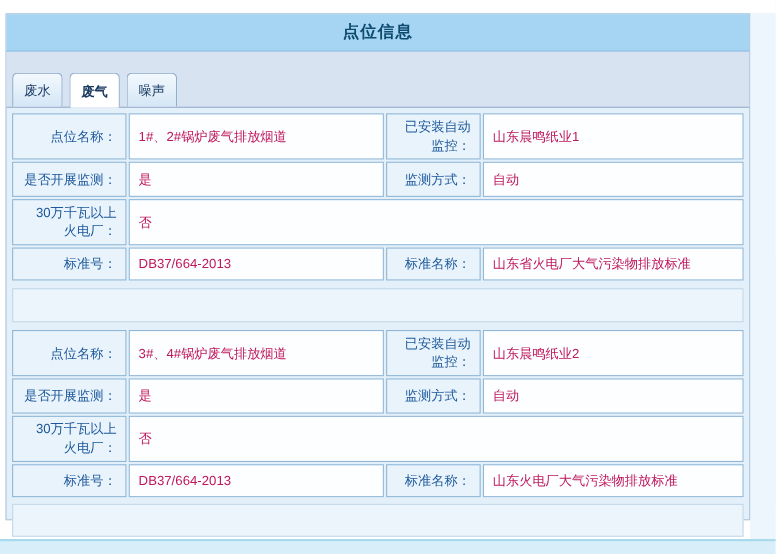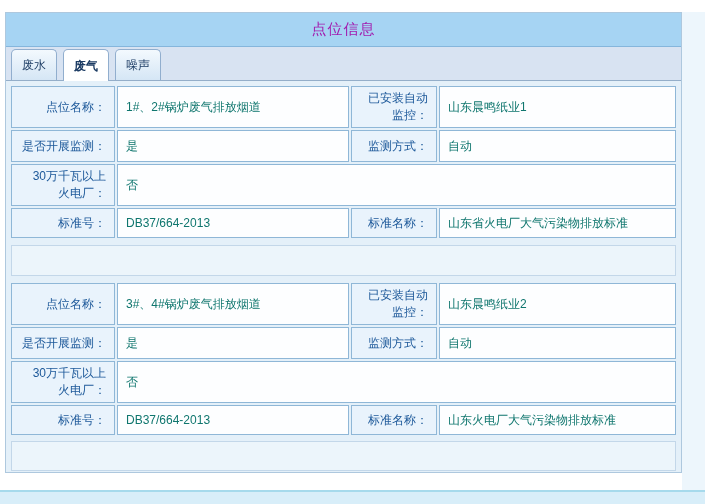--- a/index.html
+++ b/index.html
@@ -22,25 +22,25 @@
     border: 1px solid #aec8de;
   }
 
   .panel-header {
     height: 34px;
     background: #a6d4f3;
     border-bottom: 1px solid #85b6dc;
     display: flex; align-items: center; justify-content: center;
   }
   .panel-title {
-    font-size: 15px; font-weight: normal; color: #a21caf; letter-spacing: 1px;
+    font-size: 15px; font-weight: bold; color: #0c4a6e; letter-spacing: 1px;
   }
 
   .tabbar {
-    height: 34px;
+    height: 51px;
     background: #d8e3f2;
     border-bottom: 1px solid #94aec9;
     padding-left: 5px;
     display: flex; align-items: flex-end;
     position: relative;
   }
   .tab {
     min-width: 46px;
     padding: 7px 10px 6px 10px;
     margin-right: 6px;
@@ -78,21 +78,21 @@
     vertical-align: middle;
     overflow: hidden;
   }
   td.lbl {
     background: #e9f3fc;
     color: #1c5899;
     text-align: right;
   }
   td.val {
     background: #fdfeff;
-    color: #0f766e;
+    color: #be185d;
     font-size: 13px;
   }
   .c1 { width: 104px; }
   .c2 { width: 232px; }
   .c3 { width: 86px; }
   .c4 { width: auto; }
   .h-std { height: 32px; }
   .h-tall { height: 40px; }
   .h-last { height: 30px; margin-left: 13px; }
 

